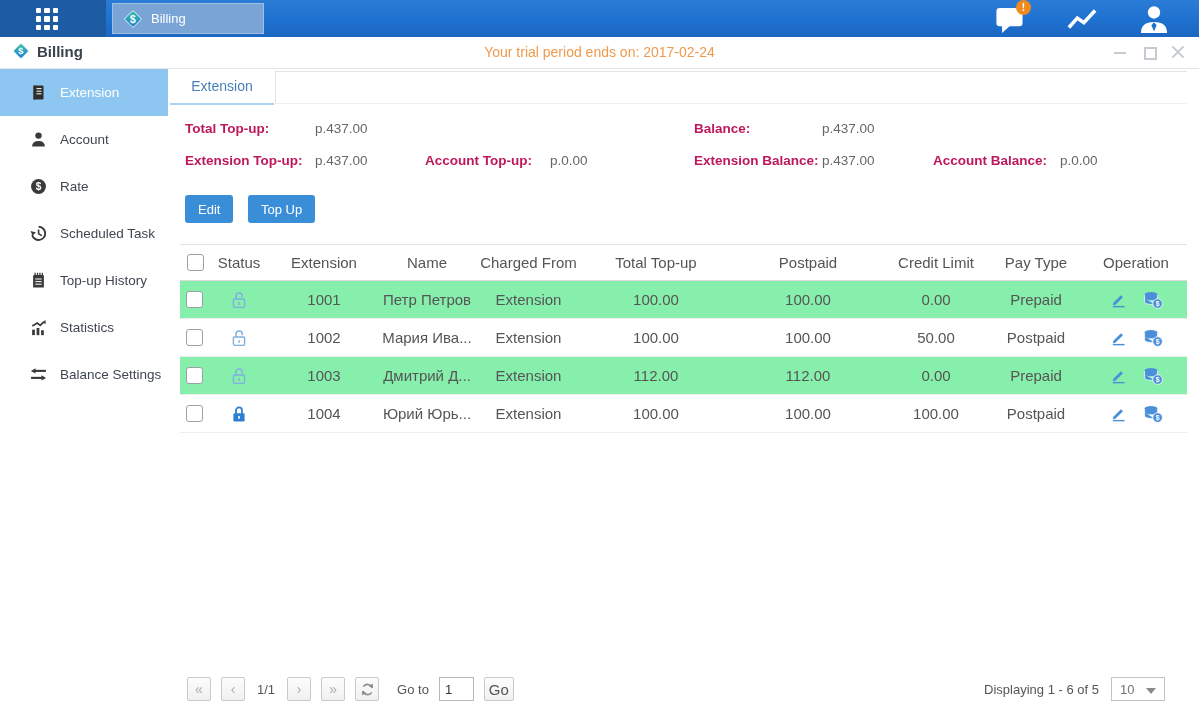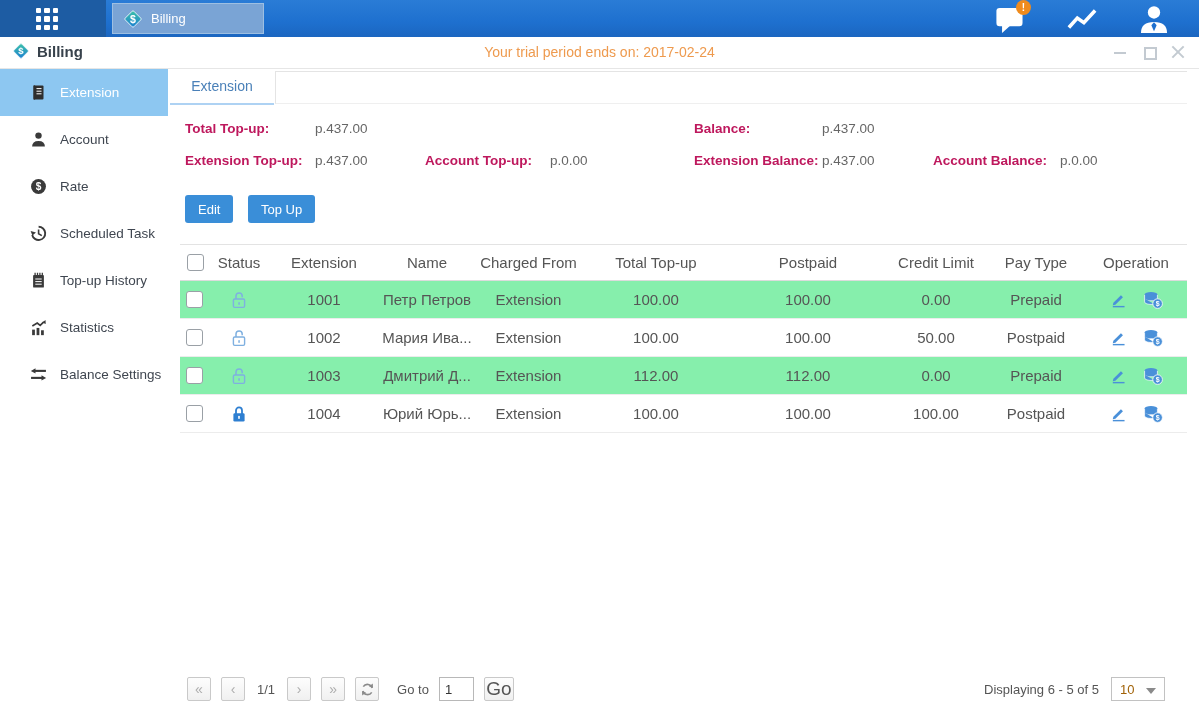--- a/index.html
+++ b/index.html
@@ -58,25 +58,25 @@
   .op-icons{display:flex;justify-content:center;gap:16px;align-items:center;}
   .op-icons svg{cursor:pointer;}
 
   
   .pagebar{position:absolute;left:12px;right:12px;bottom:17px;height:26px;font-size:13px;color:#555;}
   .pg-left{position:absolute;left:7px;top:0;display:flex;align-items:center;gap:10px;}
   .pg-btn{width:24px;height:24px;border:1px solid #c9c9c9;border-radius:2px;background:linear-gradient(180deg,#fdfdfd,#f0f0f0);display:flex;align-items:center;justify-content:center;color:#adadad;font-size:14px;cursor:pointer;box-sizing:border-box;}
   .pg-label{color:#555;padding:0 2px;}
   .goto-label{margin-left:8px;}
   .goto-input{width:26px;height:20px;border:1px solid #b8b8b8;text-align:left;padding-left:5px;font-size:13px;color:#333;font-family:"Liberation Sans",sans-serif;}
-  .go-btn{width:30px;height:24px;border:1px solid #c9c9c9;border-radius:2px;background:linear-gradient(180deg,#fdfdfd,#f0f0f0);color:#555;font-size:19px;display:flex;align-items:center;justify-content:center;cursor:pointer;box-sizing:border-box;}
+  .go-btn{width:30px;height:24px;border:1px solid #c9c9c9;border-radius:2px;background:linear-gradient(180deg,#fdfdfd,#f0f0f0);color:#555;font-size:15px;display:flex;align-items:center;justify-content:center;cursor:pointer;box-sizing:border-box;}
   .pg-right{position:absolute;right:22px;top:0;display:flex;align-items:center;gap:12px;}
   .displaying{color:#555;}
   .pagesize{width:54px;height:24px;border:1px solid #c2c2c2;background:#fff;display:flex;align-items:center;box-sizing:border-box;cursor:pointer;position:relative;}
-  .pagesize span{padding-left:8px;color:#a16207;}
+  .pagesize span{padding-left:8px;color:#737373;}
   .pagesize .tri{position:absolute;right:8px;top:10px;width:0;height:0;border-left:5px solid transparent;border-right:5px solid transparent;border-top:6px solid #8a8a8a;}
 
   svg text{font-family:"Liberation Sans",sans-serif;}
 </style>
 </head>
 <body>
 
 <svg width="0" height="0" style="position:absolute">
   <defs>
     <linearGradient id="gdiamond" x1="0" y1="0" x2="1" y2="1">
@@ -436,21 +436,21 @@
         <div class="pg-btn">
           <svg width="15" height="15" viewBox="0 0 16 16">
               <use href="#sym-refresh"></use>
             </svg>
         </div>
         <span class="goto-label">Go to</span>
         <input class="goto-input" value="1" style="">
         <div class="go-btn">Go</div>
       </div>
       <div class="pg-right">
-        <span class="displaying">Displaying 6 - 5 of 5</span>
+        <span class="displaying">Displaying 1 - 6 of 5</span>
         <div class="pagesize">
           <span>10</span>
           <div class="tri"></div>
         </div>
       </div>
     </div>
 
   </div>
 </div>
 

